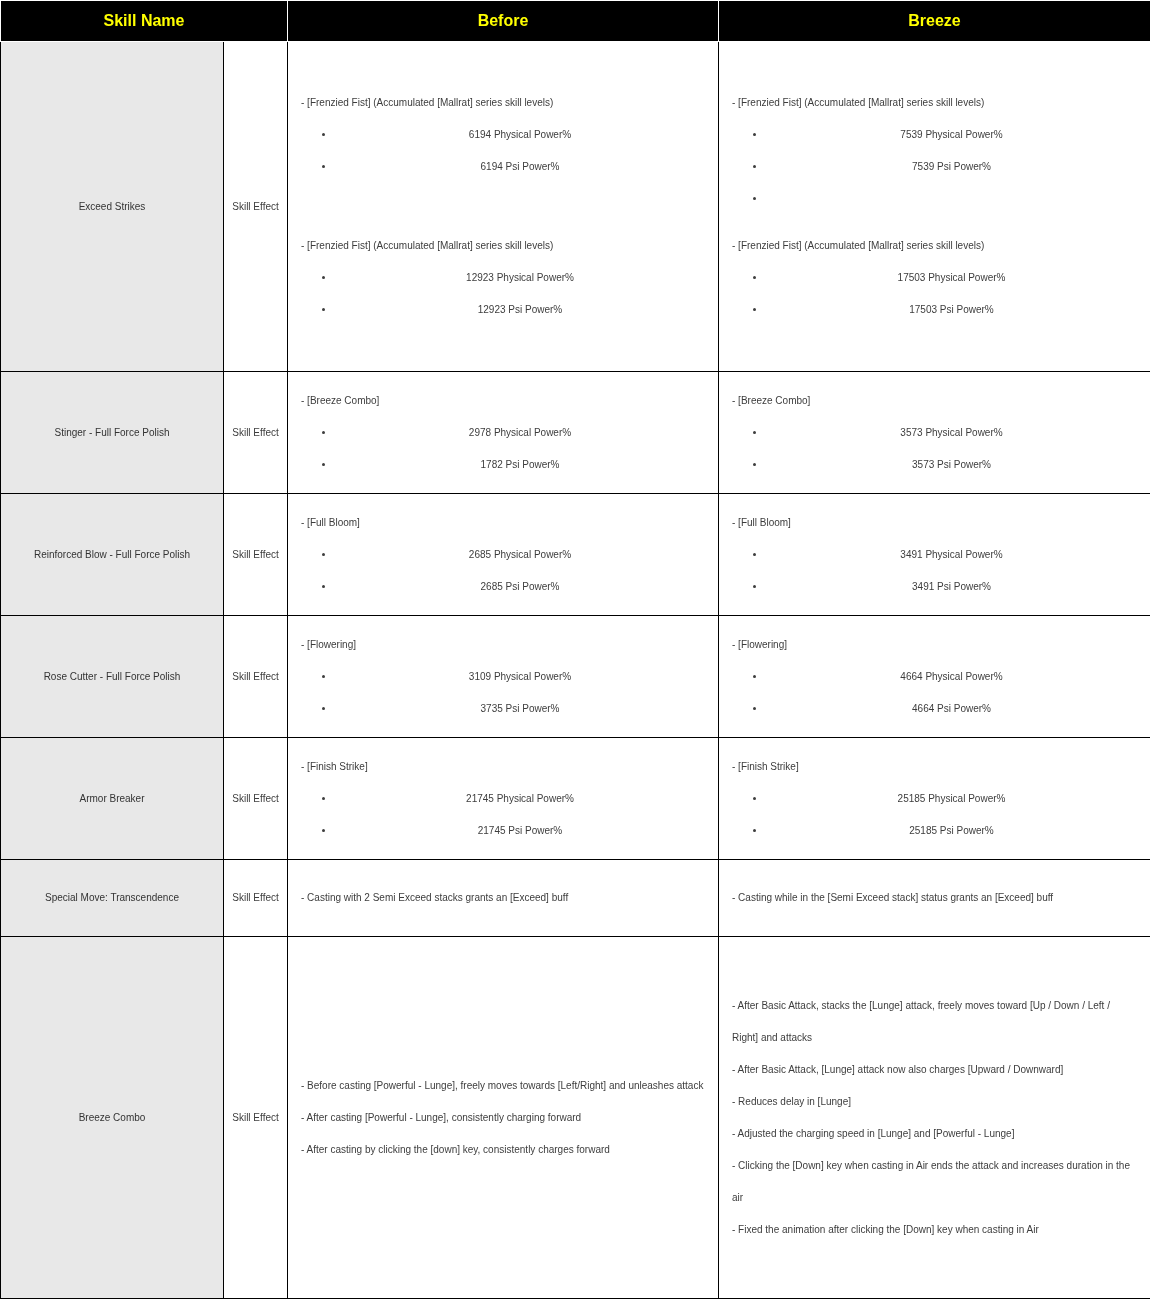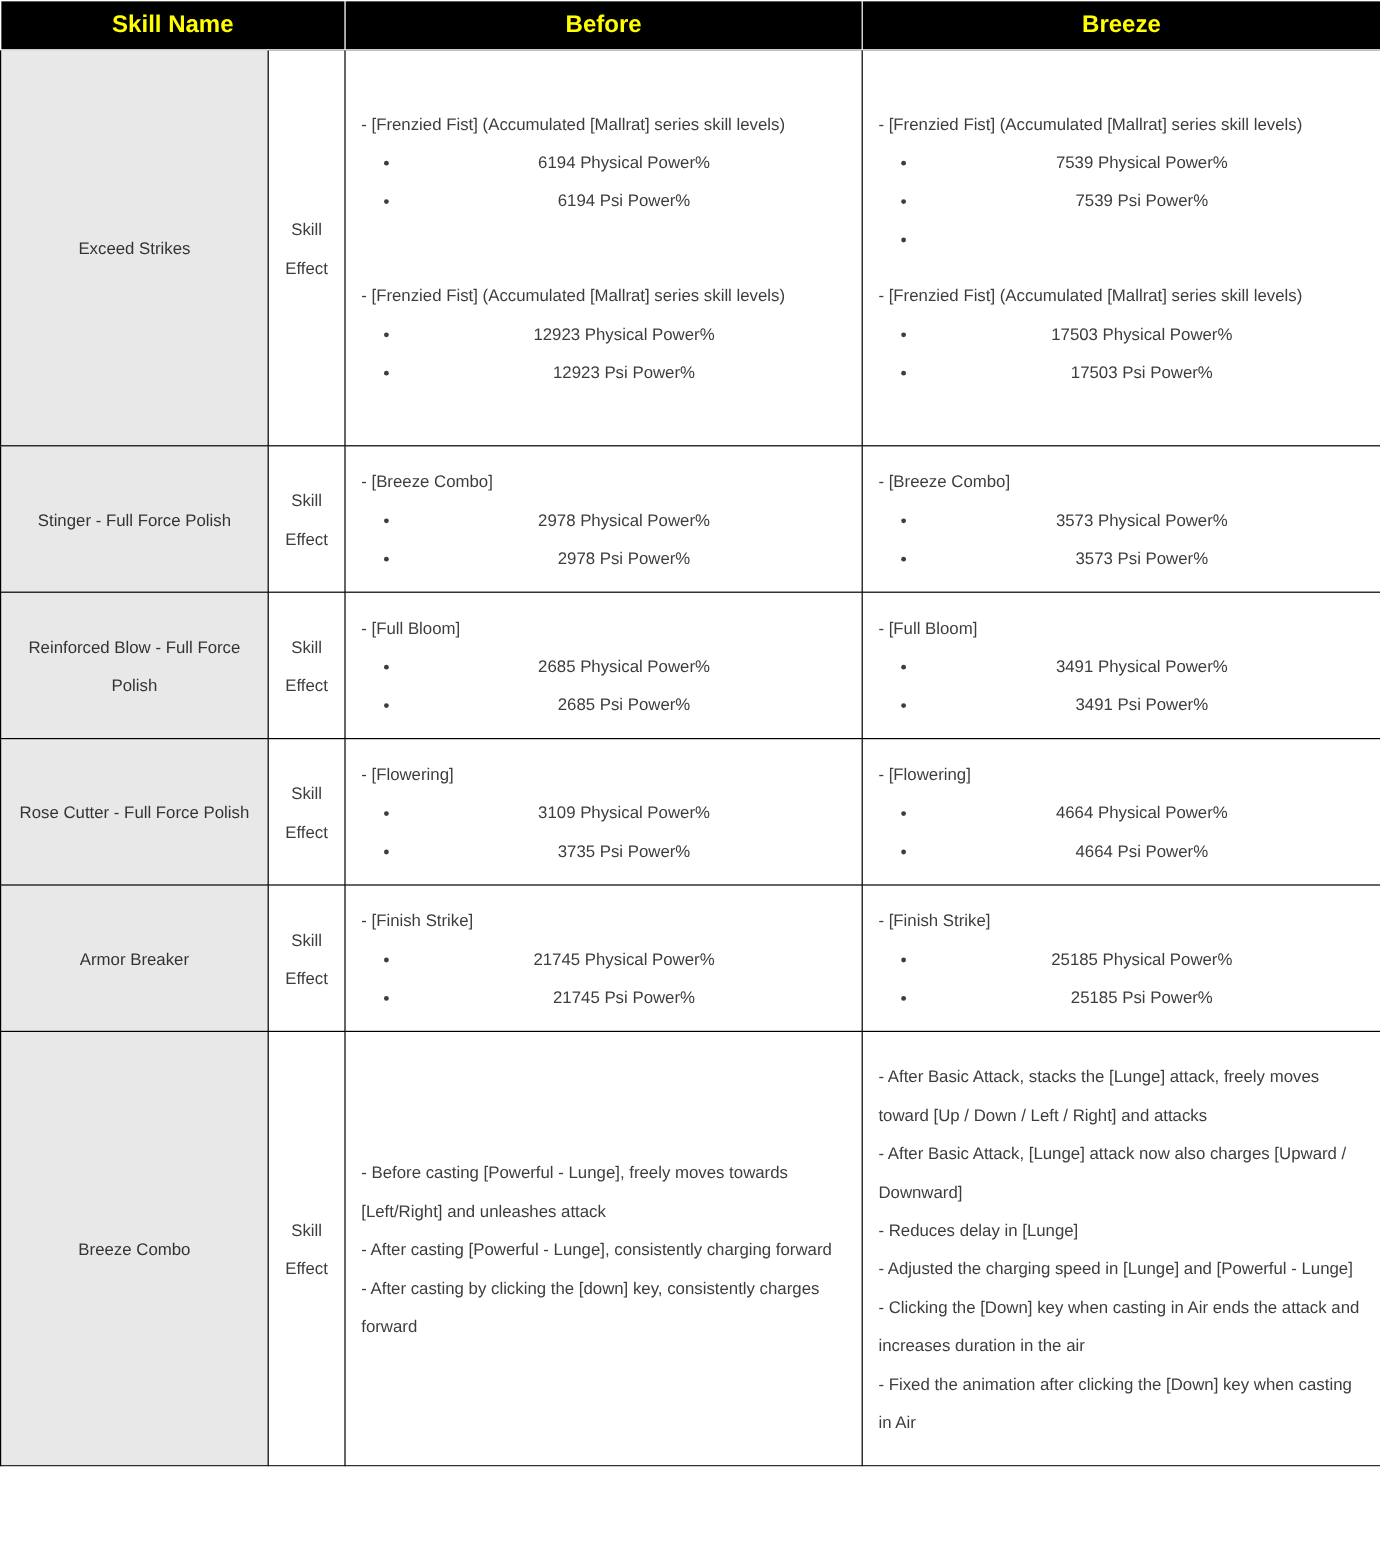--- a/index.html
+++ b/index.html
@@ -17,30 +17,30 @@
     color:var(--body-text);
   }
   table.skill-table{
     border-collapse:collapse;
     width:1150px;
     table-layout:fixed;
   }
   table.skill-table th{
     background:var(--header-bg);
     color:var(--header-text);
-    font-size:20px;
+    font-size:16px;
     font-weight:bold;
     height:41px;
     border:1px solid #ffffff;
     text-align:center;
     padding:0;
   }
   table.skill-table td{
     border:1px solid var(--border);
-    font-size:14px;
+    font-size:10px;
     vertical-align:middle;
     line-height:32px;
   }
   td.skill{
     background:var(--skill-cell-bg);
     font-weight:normal;
     text-align:center;
     color:#333333;
     padding:4px 10px;
   }
@@ -109,21 +109,21 @@
           </ul>
         </td>
       </tr>
       <tr style="height: 122px;">
         <td class="skill">Stinger - Full Force Polish</td>
         <td class="effect">Skill Effect</td>
         <td class="content">
           <p>- [Breeze Combo]</p>
           <ul>
             <li>2978 Physical Power%</li>
-            <li>2978 Psi Power%</li>
+            <li>1782 Psi Power%</li>
           </ul>
         </td>
         <td class="content">
           <p>- [Breeze Combo]</p>
           <ul>
             <li>3573 Physical Power%</li>
             <li>3573 Psi Power%</li>
           </ul>
         </td>
       </tr>
@@ -172,20 +172,30 @@
             <li>21745 Physical Power%</li>
             <li>21745 Psi Power%</li>
           </ul>
         </td>
         <td class="content">
           <p>- [Finish Strike]</p>
           <ul>
             <li>25185 Physical Power%</li>
             <li>25185 Psi Power%</li>
           </ul>
+        </td>
+      </tr>
+      <tr style="height: 77px;">
+        <td class="skill">Special Move: Transcendence</td>
+        <td class="effect">Skill Effect</td>
+        <td class="content">
+          <p>- Casting with 2 Semi Exceed stacks grants an [Exceed] buff</p>
+        </td>
+        <td class="content">
+          <p>- Casting while in the [Semi Exceed stack] status grants an [Exceed] buff</p>
         </td>
       </tr>
       <tr style="height: 362px;">
         <td class="skill">Breeze Combo</td>
         <td class="effect">Skill Effect</td>
         <td class="content">
           <p>- Before casting [Powerful - Lunge], freely moves towards [Left/Right] and unleashes attack</p>
           <p>- After casting [Powerful - Lunge], consistently charging forward</p>
           <p>- After casting by clicking the [down] key, consistently charges forward</p>
         </td>

